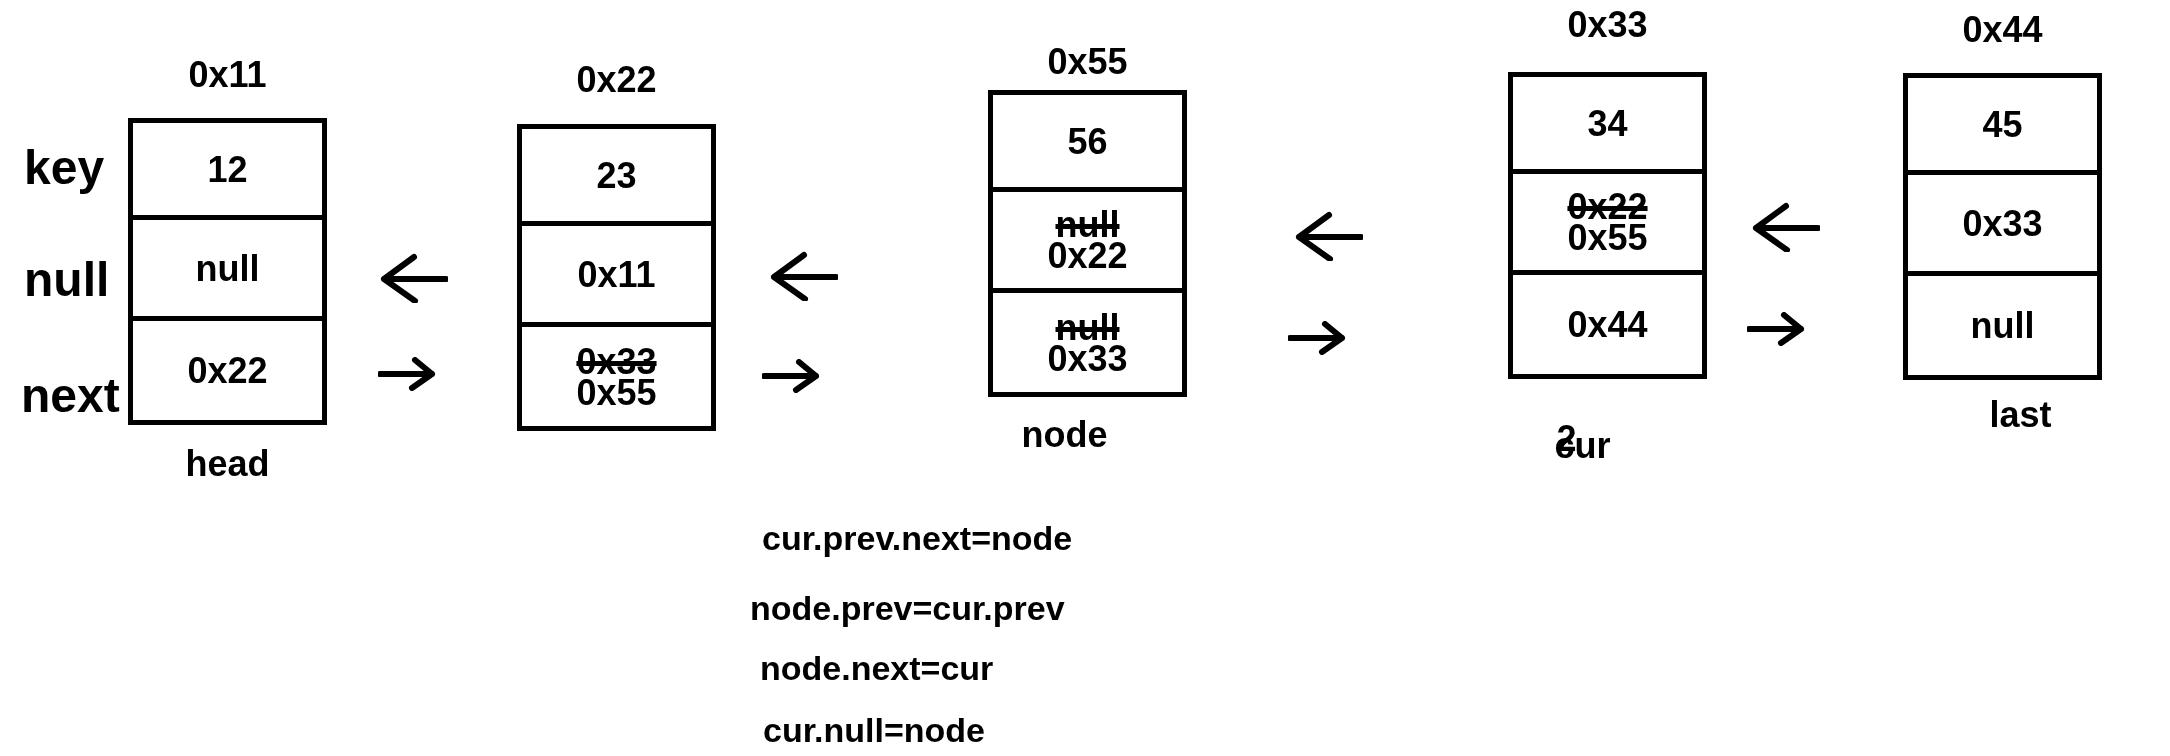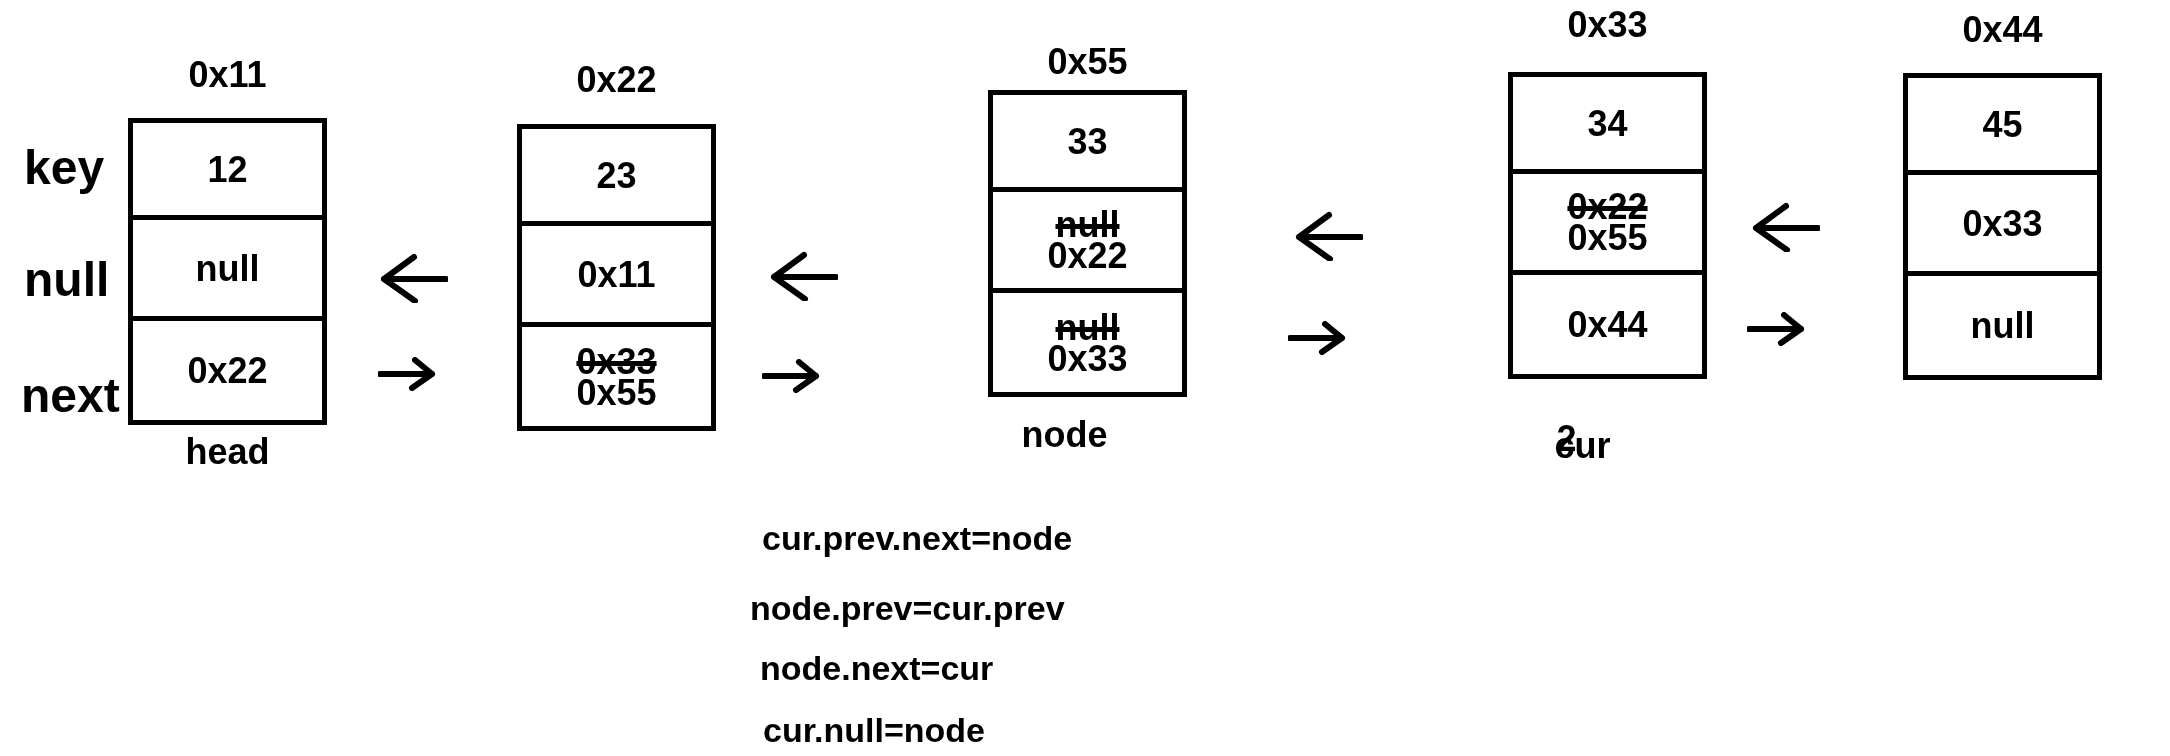--- a/index.html
+++ b/index.html
@@ -71,21 +71,21 @@
       <div class="cell c-key">
           <span class="val">12</span>
         </div>
       <div class="cell c-prev">
           <span class="val">null</span>
         </div>
       <div class="cell c-next">
           <span class="val">0x22</span>
         </div>
     </div>
-    <div class="nlabel" style="margin-top:6px">head</div>
+    <div class="nlabel" style="margin-top:18px">head</div>
   </div>
 
   <svg class="arr" style="left:380px;top:253px" width="68" height="50" viewBox="0 0 68 50">
     <path d="M66 26 H4 M4 26 L34 4 M4 26 L35 48" stroke="#000" stroke-width="6" fill="none" stroke-linecap="round" stroke-linejoin="round"></path>
   </svg>
   <svg class="arr" style="left:378px;top:357px" width="58" height="34" viewBox="0 0 58 34">
     <path d="M2 17 H54 M54 17 L37 3 M54 17 L34 31" stroke="#000" stroke-width="6" fill="none" stroke-linecap="round" stroke-linejoin="round"></path>
   </svg>
 
   <div class="node" style="left:517px;top:124px">
@@ -109,21 +109,21 @@
     <path d="M66 26 H4 M4 26 L34 4 M4 26 L35 48" stroke="#000" stroke-width="6" fill="none" stroke-linecap="round" stroke-linejoin="round"></path>
   </svg>
   <svg class="arr" style="left:762px;top:359px" width="58" height="34" viewBox="0 0 58 34">
     <path d="M2 17 H54 M54 17 L37 3 M54 17 L34 31" stroke="#000" stroke-width="6" fill="none" stroke-linecap="round" stroke-linejoin="round"></path>
   </svg>
 
   <div class="node" style="left:988px;top:90px">
     <div class="addr" style="margin-bottom:7px">0x55</div>
     <div class="box">
       <div class="cell c-key">
-          <span class="val">33</span>
+          <span class="val">56</span>
         </div>
       <div class="cell c-prev">
           <span class="old">null</span>
           <span class="val">0x22</span>
         </div>
       <div class="cell c-next">
           <span class="old">null</span>
           <span class="val">0x33</span>
         </div>
     </div>
@@ -168,20 +168,21 @@
       <div class="cell c-key">
           <span class="val">45</span>
         </div>
       <div class="cell c-prev">
           <span class="val">0x33</span>
         </div>
       <div class="cell c-next">
           <span class="val">null</span>
         </div>
     </div>
+    <div class="nlabel" style="margin-top:14px;transform:translateX(18px)">last</div>
   </div>
 
   <div class="code" style="left:762px;top:519px">cur.prev.next=node</div>
   <div class="code" style="left:750px;top:589px">node.prev=cur.prev</div>
   <div class="code" style="left:760px;top:649px">node.next=cur</div>
   <div class="code" style="left:763px;top:711px">cur.null=node</div>
 
 </div>
 
 </body></html>

